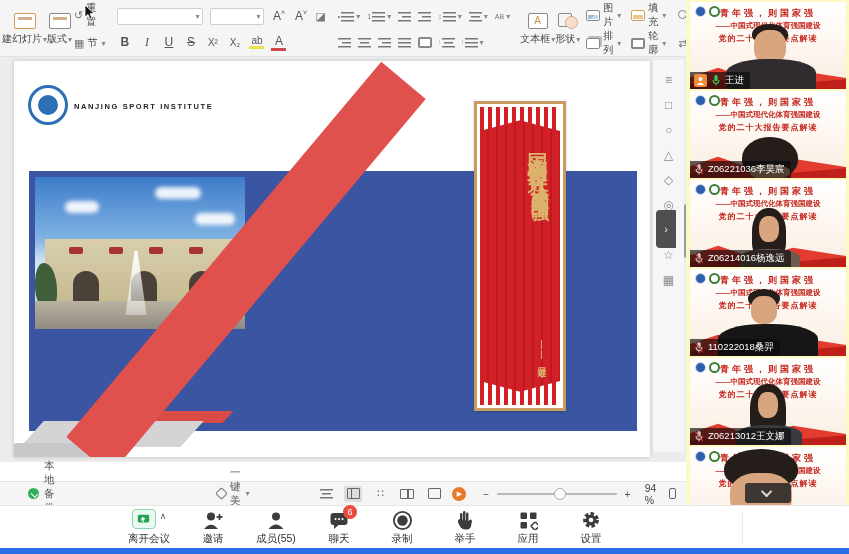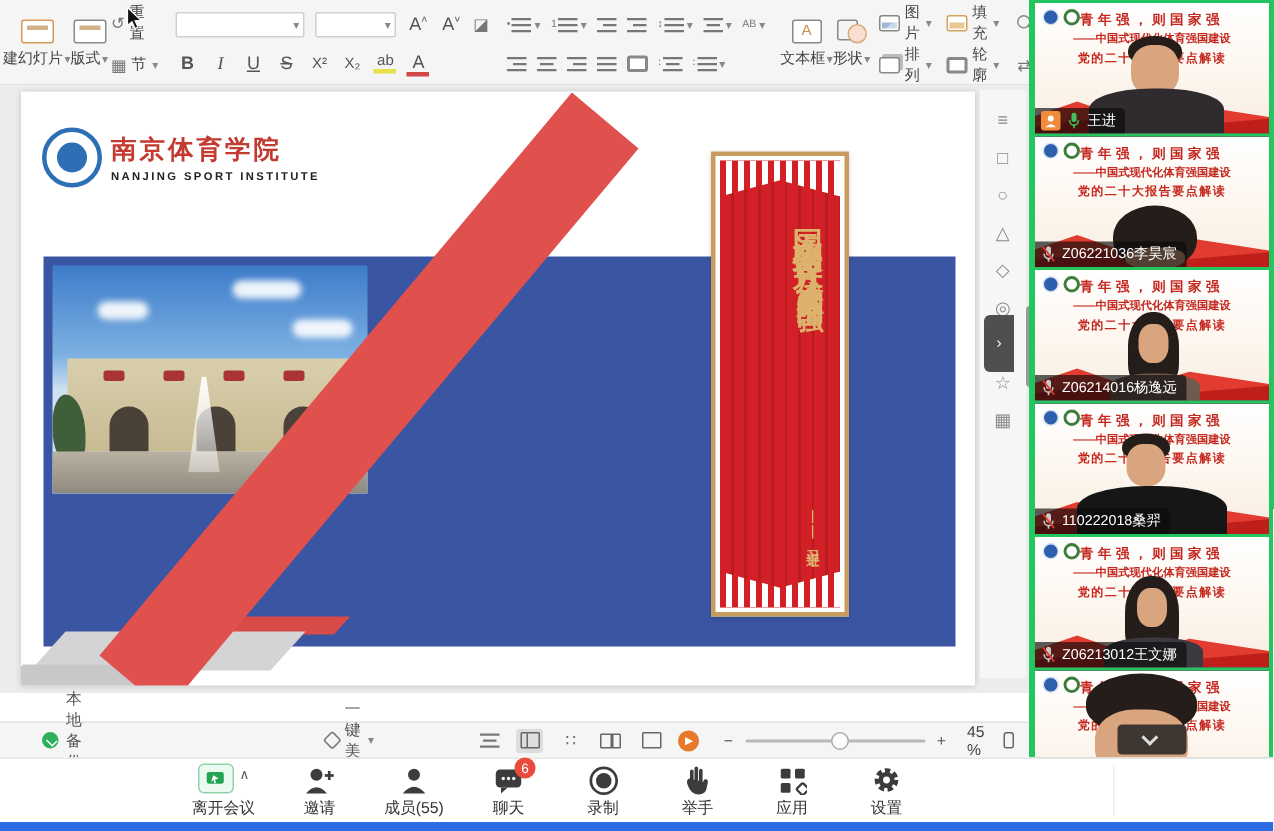--- a/index.html
+++ b/index.html
@@ -144,21 +144,21 @@
                display:flex; align-items:center; justify-content:center; }
   .badge { position:absolute; top:-4px; right:2px; min-width:14px; height:14px; border-radius:7px; background:#e94b3c;
            color:#fff; font-size:9px; display:flex; align-items:center; justify-content:center; padding:0 3px; }
   .mt-sep { position:absolute; left:742px; top:5px; width:1px; height:33px; background:#ececec; }
   .leave-btn { position:absolute; right:9px; top:9px; height:27px; padding:0 14px; background:#fff;
                border:1px solid #e3e3e3; border-radius:4px; color:#e24a42; font-size:12px; display:flex;
                align-items:center; cursor:pointer; }
   .blue-strip { position:absolute; left:0; top:548px; width:849px; height:6px; background:#2c6de4; }
 
   
-  .sidebar { position:absolute; left:686px; top:0; width:163px; height:505px; background:#22c55e; overflow:hidden; }
+  .sidebar { position:absolute; left:686px; top:0; width:163px; height:505px; background:#fef9c3; overflow:hidden; }
   .tile { position:absolute; left:4px; width:156px; height:87px; background:#000; overflow:hidden; cursor:pointer; }
   .bd { position:absolute; inset:0; background:linear-gradient(180deg,#ffffff 0%,#fdf6ee 55%,#f8ece1 100%); overflow:hidden; }
   .bd-logo { position:absolute; top:4px; width:11px; height:11px; border-radius:50%; }
   .bd-logo-blue { left:5px; background:#2d5fae; border:1.5px solid #d7e2f0; }
   .bd-logo-green { left:19px; background:#fff; border:2px solid #3e7d3a; }
   .bd-l1 { position:absolute; top:5px; left:0; right:0; text-align:center; color:#c5271f; font-weight:bold;
            font-size:9px; letter-spacing:3px; }
   .bd-l2 { position:absolute; top:19px; left:0; right:0; text-align:center; color:#c5271f; font-weight:bold; font-size:7.5px; }
   .bd-l3 { position:absolute; top:31px; left:0; right:0; text-align:center; color:#c5271f; font-weight:bold;
            font-size:8px; letter-spacing:1px; }
@@ -341,21 +341,20 @@
 
   <svg class="cursor" width="11" height="15" viewBox="0 0 11 15">
     <path d="M1 0 L1 12 L4 9.5 L6 14 L8 13 L6 8.8 L10 8.5 Z" fill="#111" stroke="#fff" stroke-width="0.8"></path>
   </svg>
 
   <div class="canvas">
     <div class="slide">
       <div class="logo">
         <span class="logo-seal"></span>
         <span>
-          <div class="logo-cn">南京体育学院</div>
           <div class="logo-en">NANJING SPORT INSTITUTE</div>
         </span>
       </div>
 
       <div class="blue-rect"></div>
 
       <div class="photo">
         <span class="ph-cloud" style="left:120px;top:10px"></span>
         <span class="ph-cloud" style="left:30px;top:24px;width:34px"></span>
         <span class="ph-cloud" style="left:160px;top:36px;width:40px"></span>
@@ -436,21 +435,21 @@
           <span>▶</span>
         </span>
     </span>
     <span class="zoomctl">
       <span>−</span>
       <span class="zline">
           <span class="zknob"></span>
         </span>
       <span>+</span>
     </span>
-    <span class="zval">45 %</span>
+    <span class="zval">94 %</span>
     <span class="fit"></span>
   </div>
 
   <div class="sidebar">
 
     <div class="tile" style="top:2px">
       <div class="bd">
         <span class="bd-logo bd-logo-blue"></span>
         <span class="bd-logo bd-logo-green"></span>
         <div class="bd-l1">青年强，则国家强</div>

